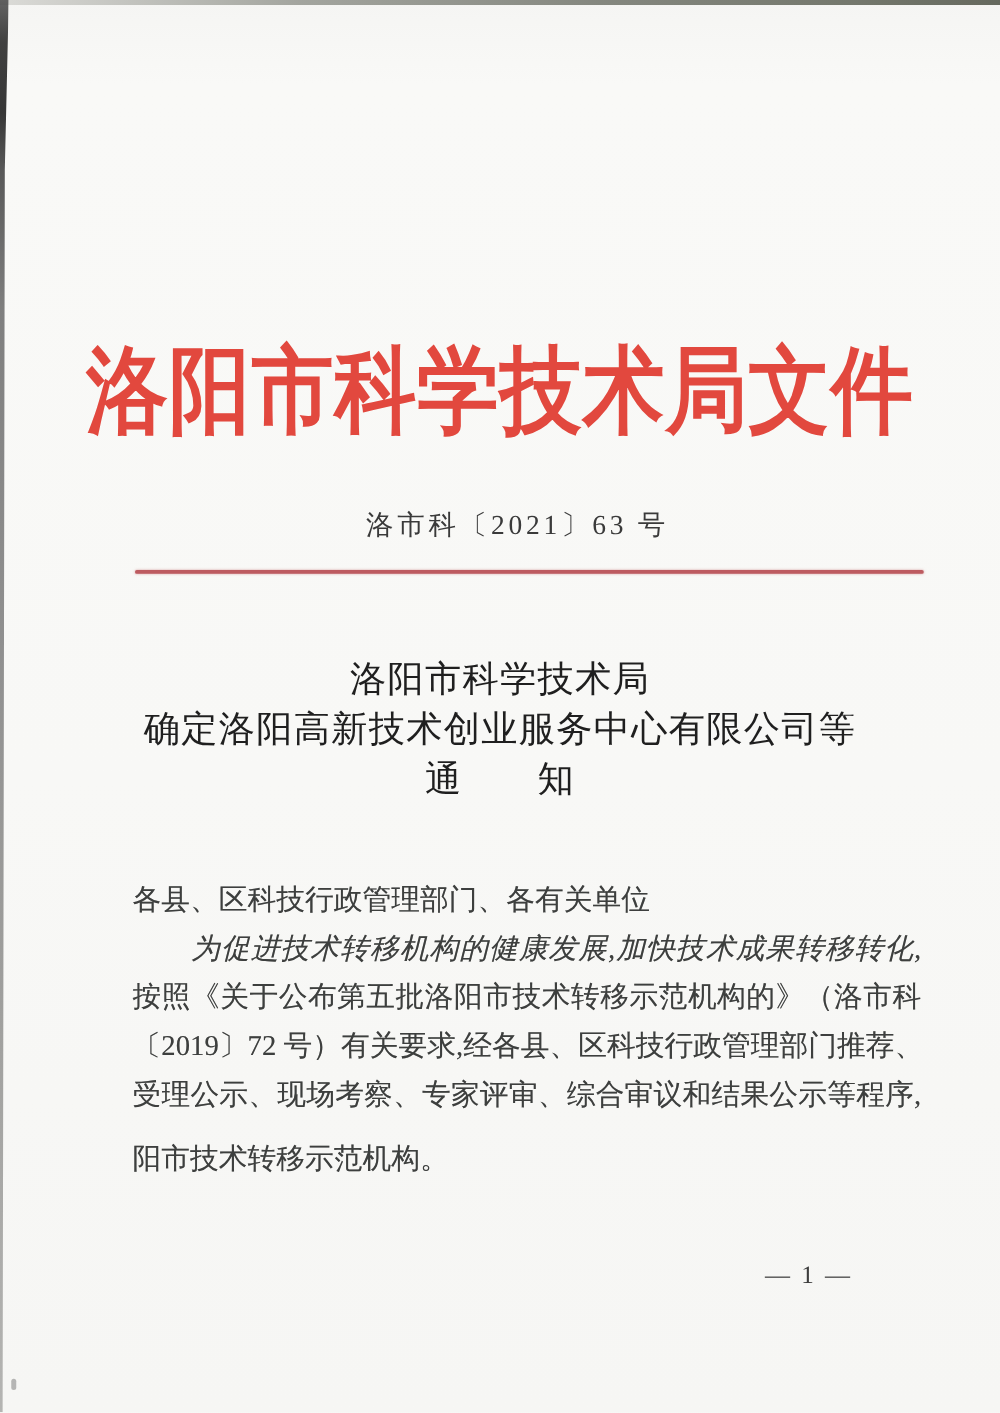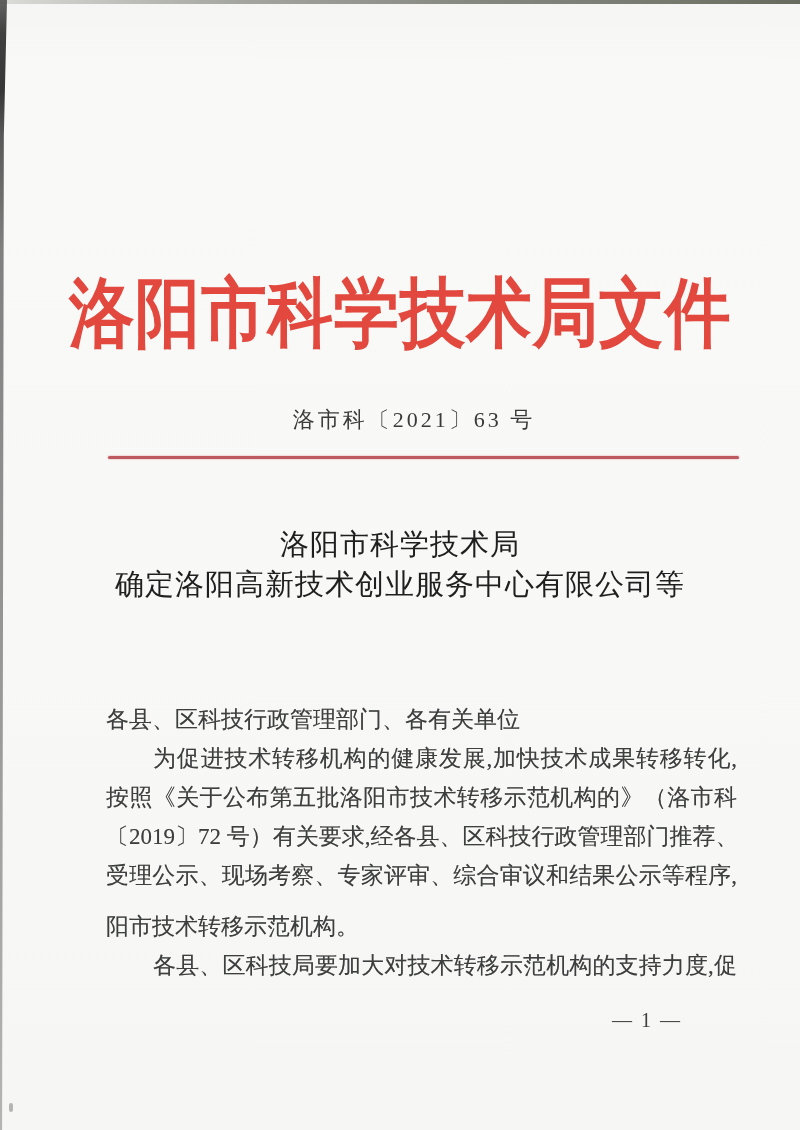--- a/index.html
+++ b/index.html
@@ -63,21 +63,21 @@
   .doc-body{
     position:absolute;top:688px;left:106px;width:631px;
     font-size:23px;color:var(--body-text);
   }
   .line{
     height:39px;line-height:39px;white-space:nowrap;
     text-align:justify;text-align-last:justify;
     text-shadow:0 0 .4px rgba(70,70,70,.45);
   }
   .line.no-stretch{text-align:left;text-align-last:left;margin-top:12px;}
-  .line.indent{padding-left:47px;}
+  .line.indent{padding-left:47px;font-style:italic;}
   .page-number{
     position:absolute;top:1006px;right:118px;height:28px;line-height:28px;
     font-size:20px;color:#3e3e3e;letter-spacing:2px;white-space:nowrap;
   }
 </style>
 </head>
 <body>
 
 <div class="page">
 
@@ -86,29 +86,29 @@
 
   <div class="letterhead">洛阳市科学技术局文件</div>
 
   <div class="doc-number">洛市科〔2021〕63 号</div>
 
   <div class="divider"></div>
 
   <div class="title">
     <div class="t-line">洛阳市科学技术局</div>
     <div class="t-line">确定洛阳高新技术创业服务中心有限公司等</div>
+    <div class="t-line">通　　知</div>
   </div>
 
   <div class="doc-body">
     <div class="line no-stretch">各县、区科技行政管理部门、各有关单位</div>
     <div class="line indent">为促进技术转移机构的健康发展,加快技术成果转移转化,</div>
     <div class="line">按照《关于公布第五批洛阳市技术转移示范机构的》（洛市科</div>
     <div class="line">〔2019〕72 号）有关要求,经各县、区科技行政管理部门推荐、</div>
     <div class="line">受理公示、现场考察、专家评审、综合审议和结果公示等程序,</div>
     <div class="line no-stretch">阳市技术转移示范机构。</div>
-    <div class="line indent">各县、区科技局要加大对技术转移示范机构的支持力度,促</div>
   </div>
 
   <div class="page-number">— 1 —</div>
 
   <div class="smudge"></div>
 
 </div>
 
 </body></html>

